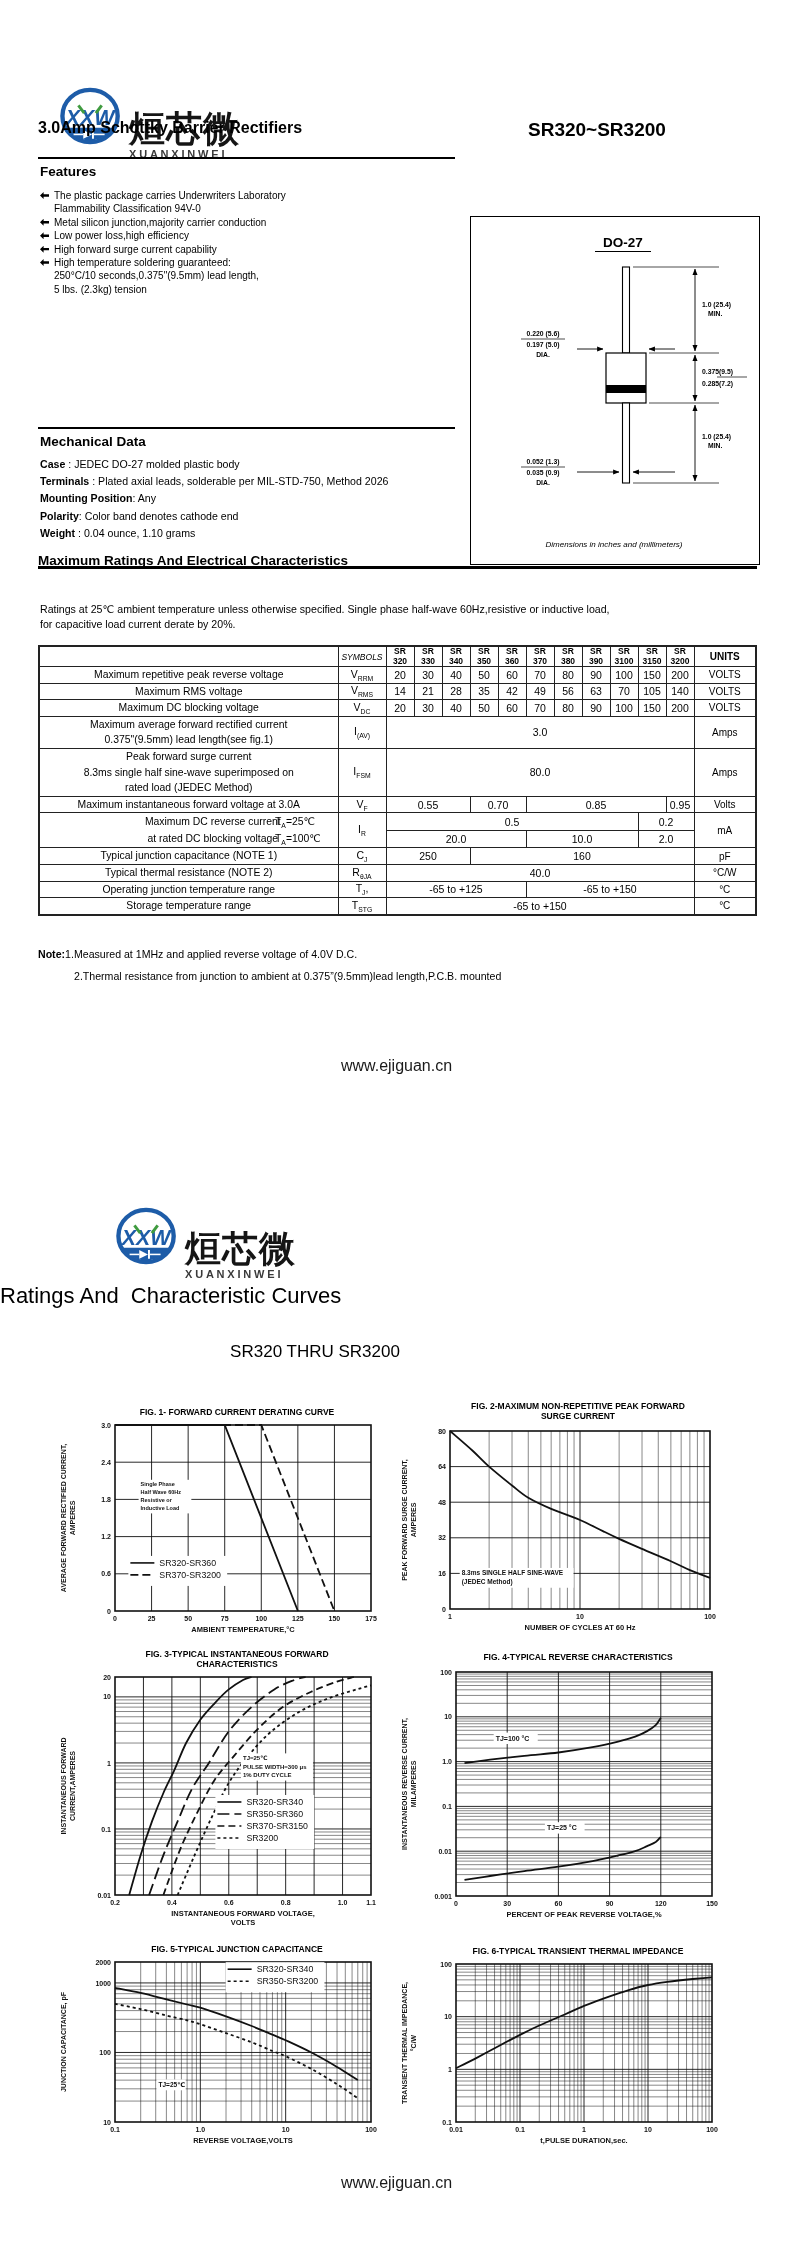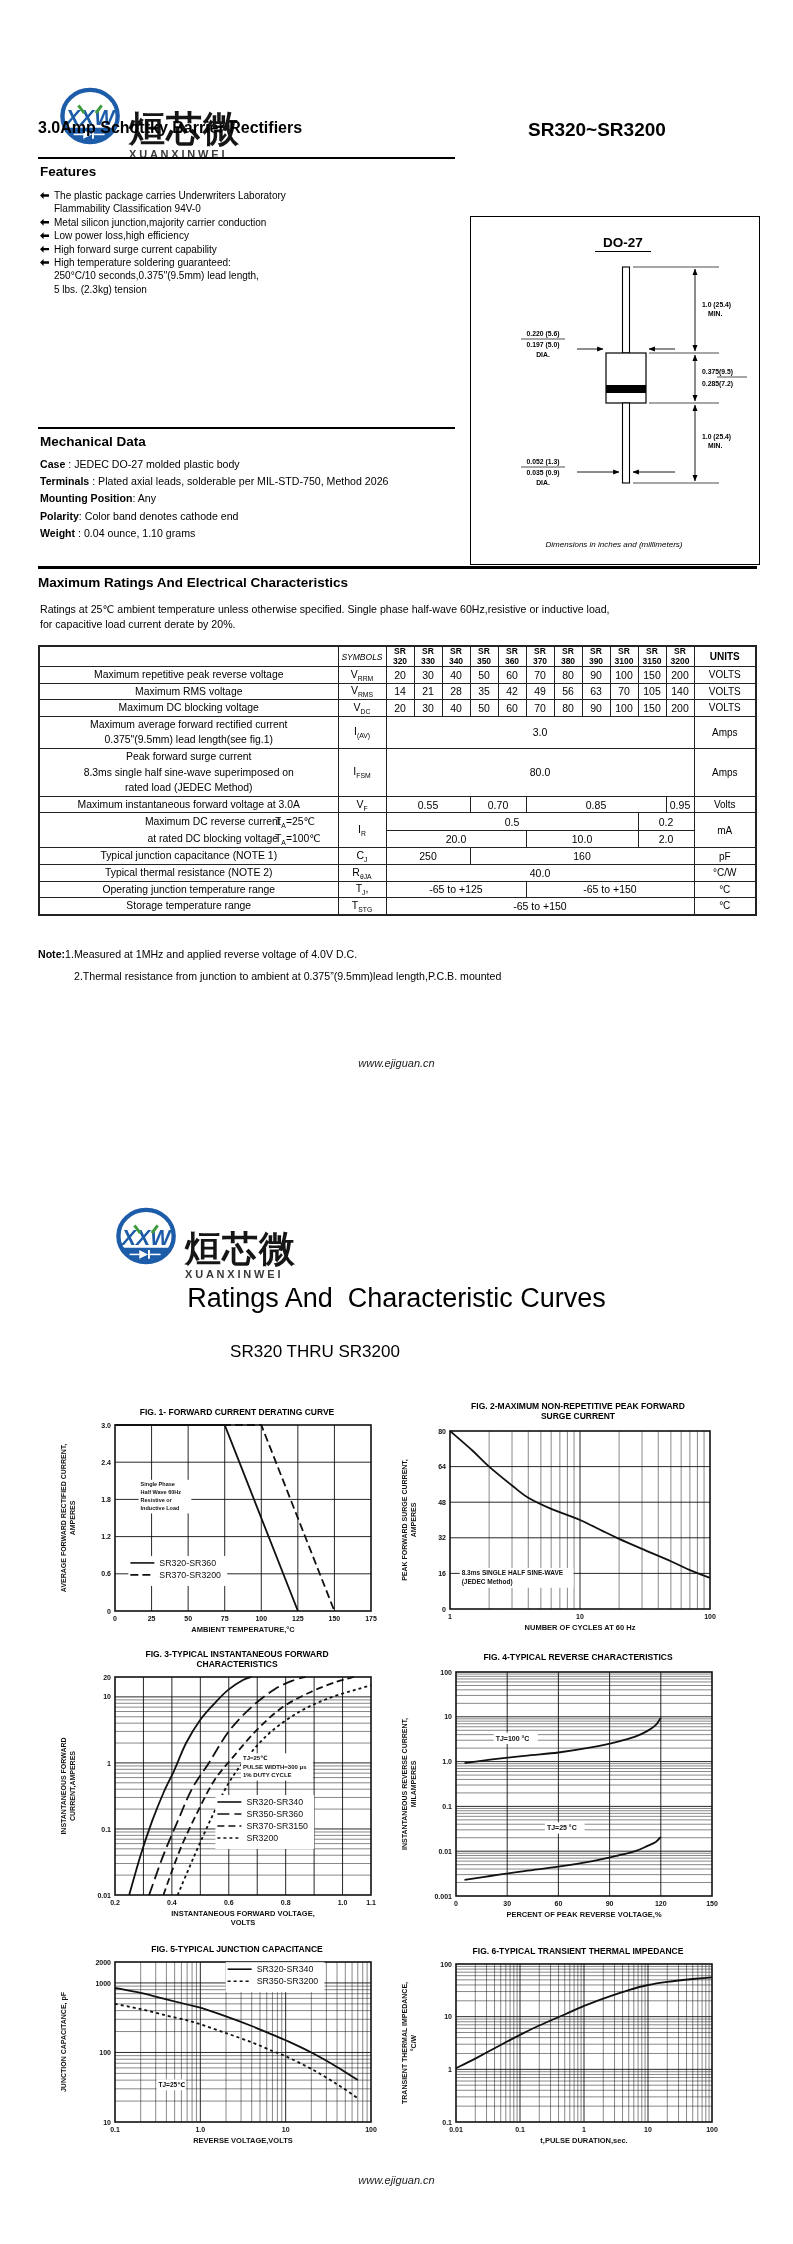--- a/index.html
+++ b/index.html
@@ -15,38 +15,38 @@
   .h-title{font-size:16px;font-weight:bold;}
   .rule{background:#000;}
   .sec-head{font-size:13.5px;font-weight:bold;}
   .feat{display:flex;font-size:10px;line-height:13.4px;}
   .bullet{width:9px;height:7px;background:#000;flex:0 0 9px;margin:3px 5px 0 0;
           clip-path:polygon(0 50%,40% 0,40% 33%,100% 33%,100% 67%,40% 67%,40% 100%);}
   .feattext{flex:1;white-space:pre-line;}
   .mechrow{font-size:10.6px;line-height:17.2px;}
   .intro{font-size:10.6px;line-height:14.5px;white-space:pre-line;}
   .note{font-size:10.6px;}
-  .footer{font-size:11px;color:#1a1a1a;text-align:center;font-style:italic;}
+  .footer{font-size:16px;color:#1a1a1a;text-align:center;}
   
   .pkgbox{border:1px solid #000;background:#fff;}
   
   table.ratings{border-collapse:collapse;table-layout:fixed;width:717px;border:2px solid #222;}
   table.ratings td{border:1px solid #222;text-align:center;vertical-align:middle;padding:0 1px;overflow:hidden;}
   td.desc{font-size:10.4px;text-align:left;padding:1px 2px 1px 4px;line-height:15.6px;white-space:pre-line;}
   td.part{font-size:8.5px;font-weight:bold;line-height:9.5px;white-space:pre-line;padding:2px 0;}
   td.symhead{font-style:italic;font-size:8.5px;}
   td.unithead{font-weight:bold;font-size:10px;}
   td.sym{font-size:10.5px;}
   td.sym sub,.cond sub{font-size:6.8px;}
   td.val{font-size:10.5px;}
   td.unitcell{font-size:10px;}
   .descline{position:relative;line-height:17px;margin-left:48px;}
   .cond{position:absolute;left:186px;top:0;}
   
-  .p2title{font-size:27px;text-align:center;white-space:pre;}
+  .p2title{font-size:22px;white-space:pre;}
   .p2sub{font-size:17px;text-align:center;}
   .figblock{position:absolute;}
   .figtitle{font-size:8.5px;font-weight:bold;text-align:center;line-height:10px;white-space:pre-line;padding-left:30px;}
   .figsvg{line-height:0;margin-top:2px;}
   svg{font-family:inherit;}
 </style>
 </head>
 <body>
 
 <div class="canvas">
@@ -165,21 +165,21 @@
         <line x1="246" y1="160" x2="276" y2="160"></line>
         <line x1="50" y1="122" x2="94" y2="122"></line>
         <line x1="50" y1="250" x2="94" y2="250"></line>
         <line x1="258" y1="92" x2="262" y2="92" stroke-width="0"></line>
       </g>
       <text x="143" y="330" text-anchor="middle" font-size="8" font-style="italic">Dimensions in inches and (millimeters)</text>
     </svg>
   </div>
 
   <div class="abs rule" style="left:38px;top:566px;width:719px;height:3px;"></div>
-  <div class="abs sec-head" style="left:38px;top:575px;">Maximum Ratings And Electrical Characteristics</div>
+  <div class="abs sec-head" style="left:38px;top:553px;">Maximum Ratings And Electrical Characteristics</div>
   <div class="abs intro" style="left:40px;top:602px;width:700px;">Ratings at 25℃ ambient temperature unless otherwise specified. Single phase half-wave 60Hz,resistive or inductive load,
 for capacitive load current derate by 20%.</div>
 
   <div class="abs" style="left:38px;top:645px;" id="ratings-table">
       <table class="ratings">
         <colgroup>
           <col style="width: 299px;">
           <col style="width: 48px;">
           <col style="width: 28px;">
           <col style="width: 28px;">

